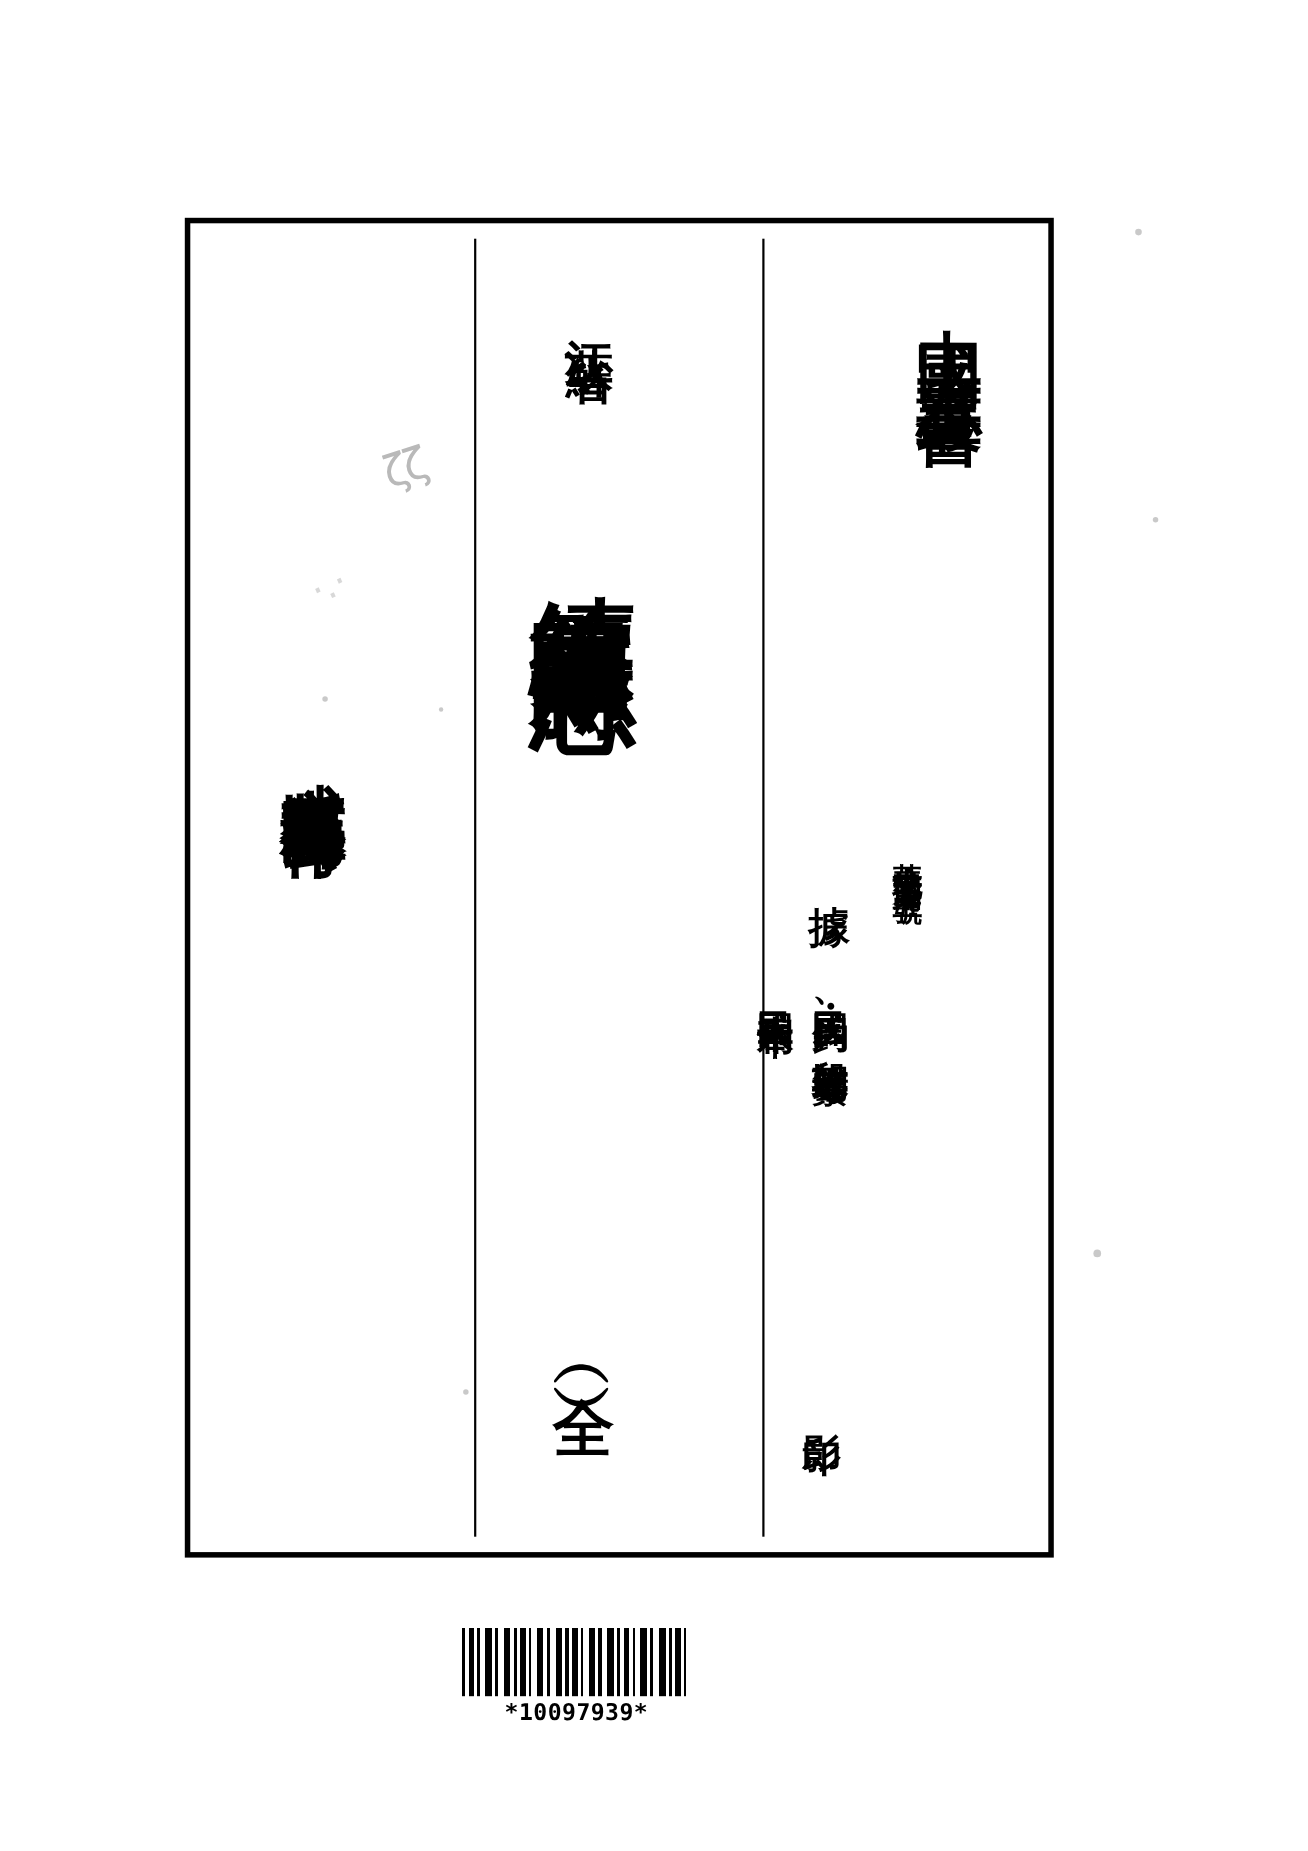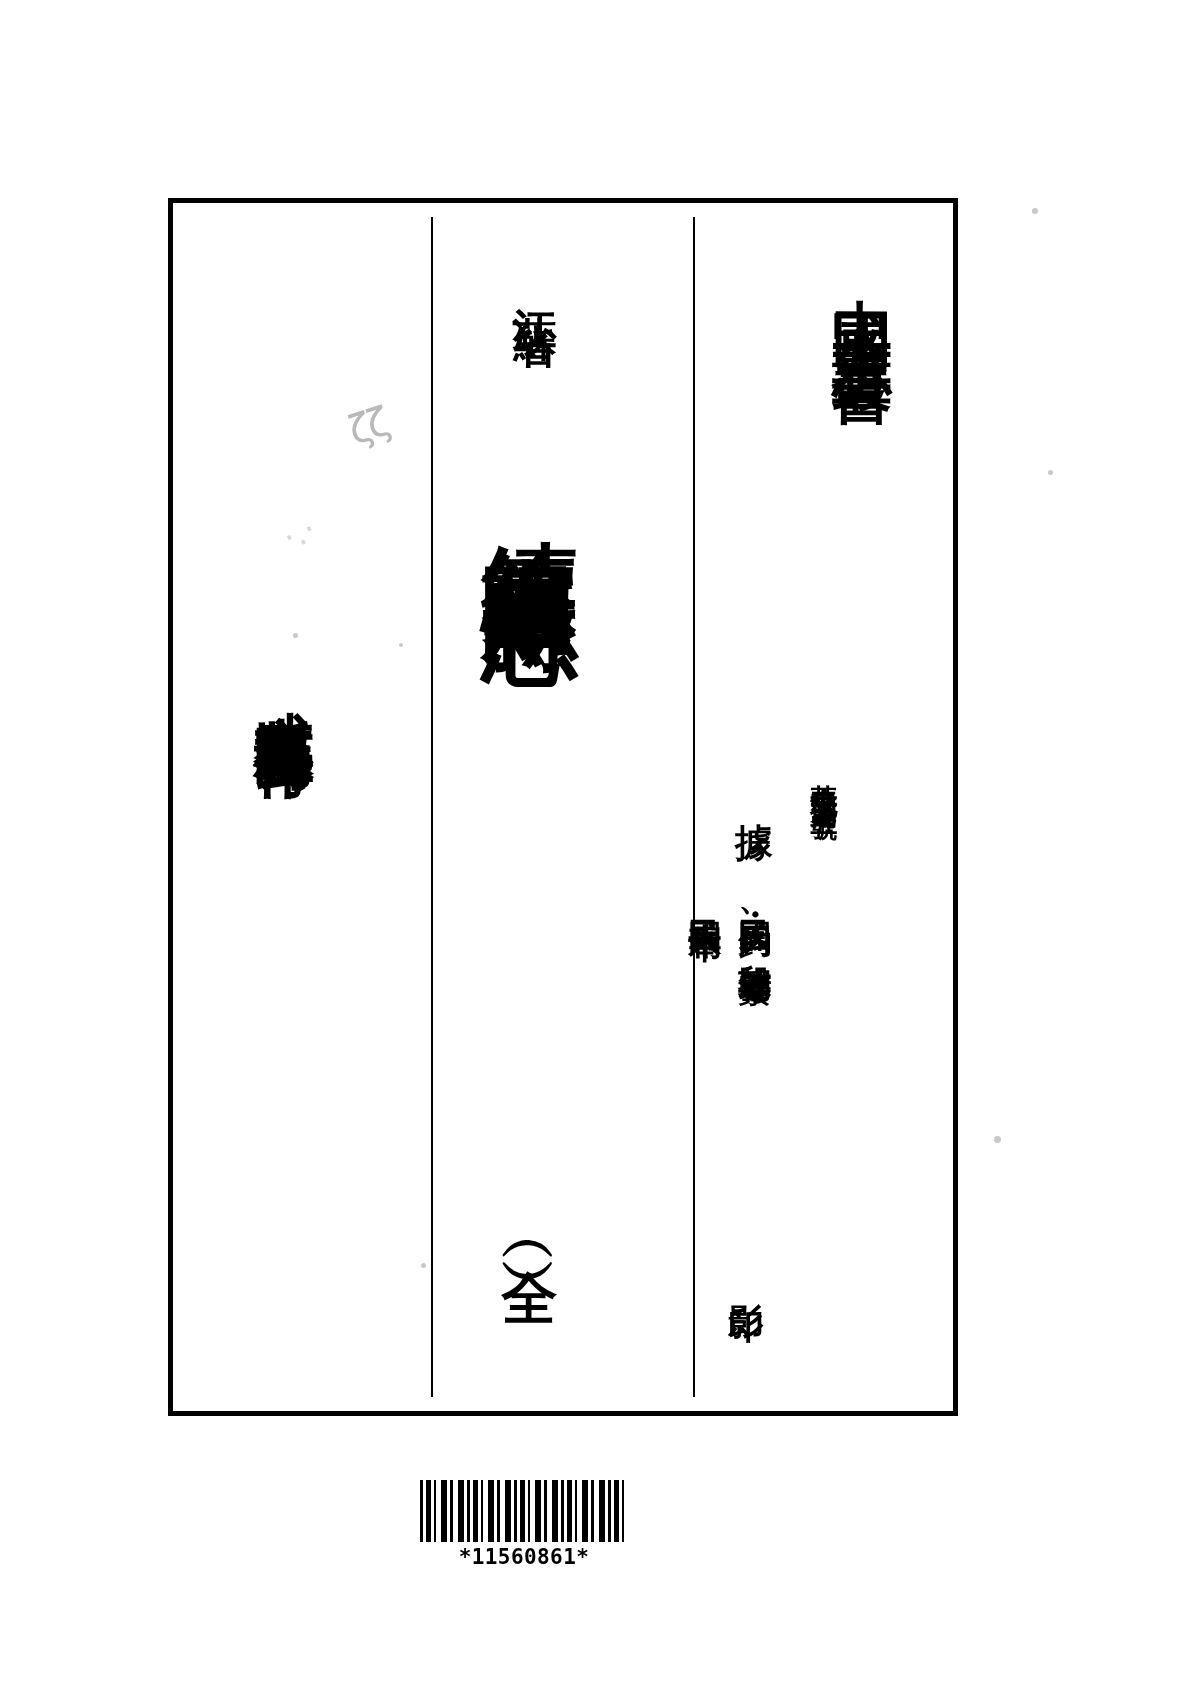--- a/index.html
+++ b/index.html
@@ -235,14 +235,14 @@
   <div class="speck" style="left:226px; top:440px; width:4px; height:4px;"></div>
   <div class="speck" style="left:248px; top:1060px; width:5px; height:5px;"></div>
 </div>
 
 <div class="speck" style="left:1032px; top:208px; width:6px; height:6px;"></div>
 <div class="speck" style="left:1048px; top:470px; width:5px; height:5px;"></div>
 <div class="speck" style="left:994px; top:1136px; width:7px; height:7px;"></div>
 
 <div class="barcode-block">
   <div class="barcode-bars"></div>
-  <div class="barcode-number">*11560861*</div>
+  <div class="barcode-number">*10097939*</div>
 </div>
 
 </body></html>

